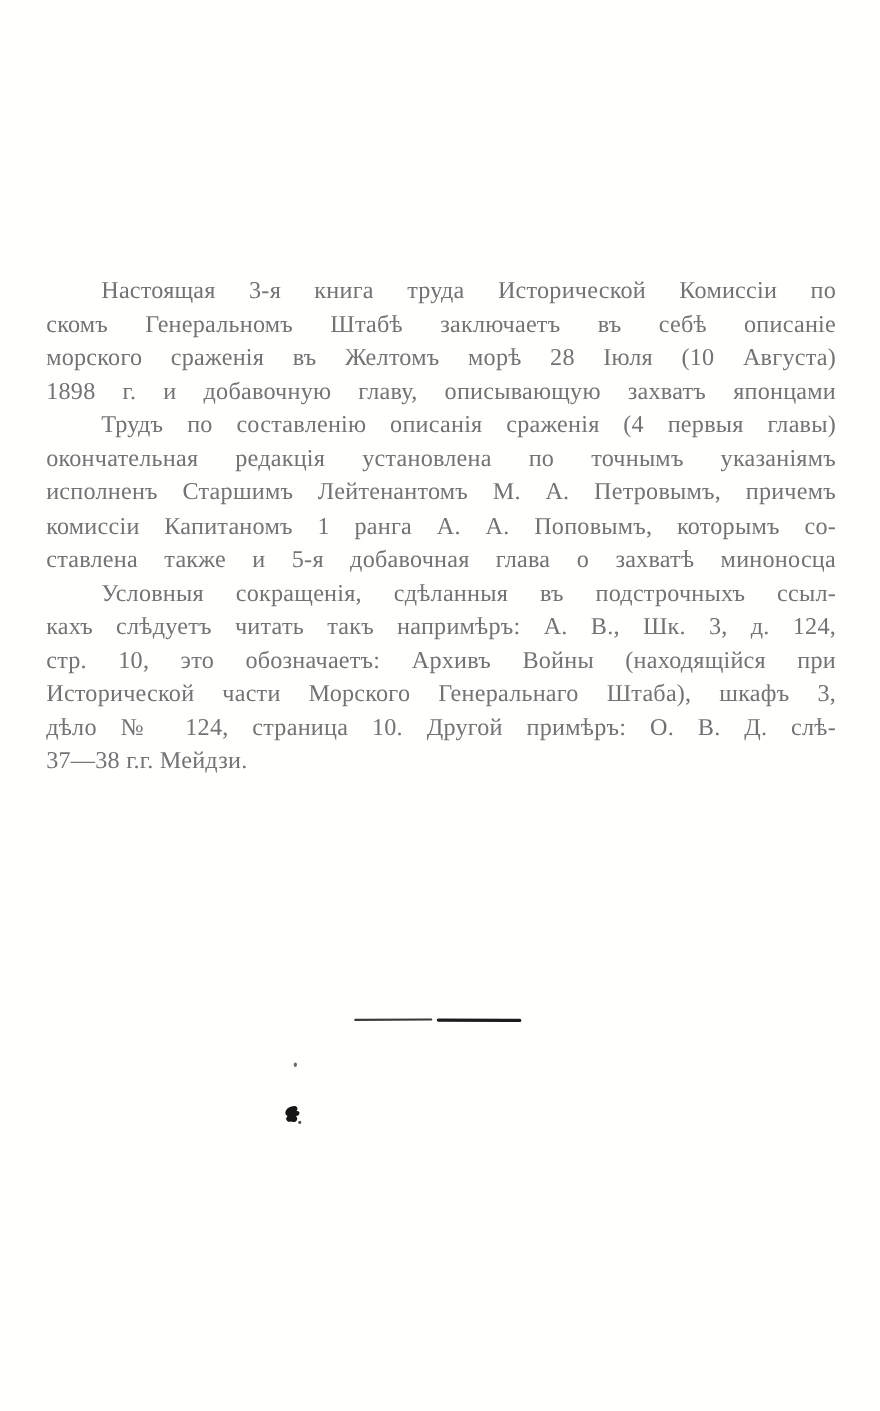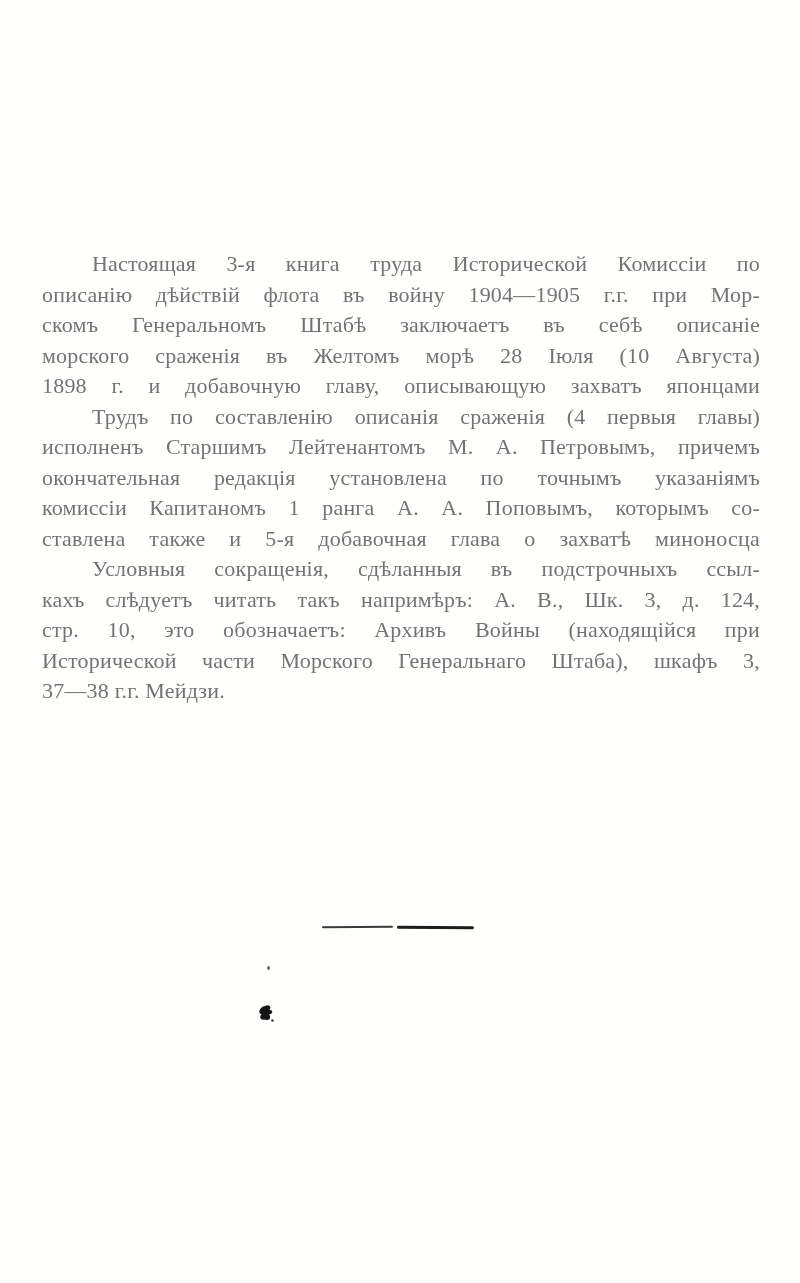--- a/index.html
+++ b/index.html
@@ -87,39 +87,39 @@
 </style>
 </head>
 <body>
 
 <div class="page">
 
   <div class="text-block">
 
     <div class="paragraph">
       <div class="line indent">Настоящая 3-я книга труда Исторической Комиссіи по</div>
-      <div class="line">описанію дѣйствій флота въ войну 1904—1905 г.г. при Мор-</div>
       <div class="line">скомъ Генеральномъ Штабѣ заключаетъ въ себѣ описаніе</div>
       <div class="line">морского сраженія въ Желтомъ морѣ 28 Іюля (10 Августа)</div>
       <div class="line">1898 г. и добавочную главу, описывающую захватъ японцами</div>
     </div>
 
     <div class="paragraph">
       <div class="line indent">Трудъ по составленію описанія сраженія (4 первыя главы)</div>
+      <div class="line">окончательная редакція установлена по точнымъ указаніямъ</div>
       <div class="line">исполненъ Старшимъ Лейтенантомъ М. А. Петровымъ, причемъ</div>
-      <div class="line">окончательная редакція установлена по точнымъ указаніямъ</div>
       <div class="line">комиссіи Капитаномъ 1 ранга А. А. Поповымъ, которымъ со-</div>
       <div class="line">ставлена также и 5-я добавочная глава о захватѣ миноносца</div>
     </div>
 
     <div class="paragraph">
       <div class="line indent">Условныя сокращенія, сдѣланныя въ подстрочныхъ ссыл-</div>
       <div class="line">кахъ слѣдуетъ читать такъ напримѣръ: А. В., Шк. 3, д. 124,</div>
       <div class="line">стр. 10, это обозначаетъ: Архивъ Войны (находящійся при</div>
       <div class="line">Исторической части Морского Генеральнаго Штаба), шкафъ 3,</div>
+      <div class="line">дѣло № 124, страница 10. Другой примѣръ: О. В. Д. слѣ-</div>
       <div class="line final">37—38 г.г. Мейдзи.</div>
     </div>
 
   </div>
 
   <div class="divider">
     <div class="seg1"></div>
     <div class="seg2"></div>
   </div>
 

